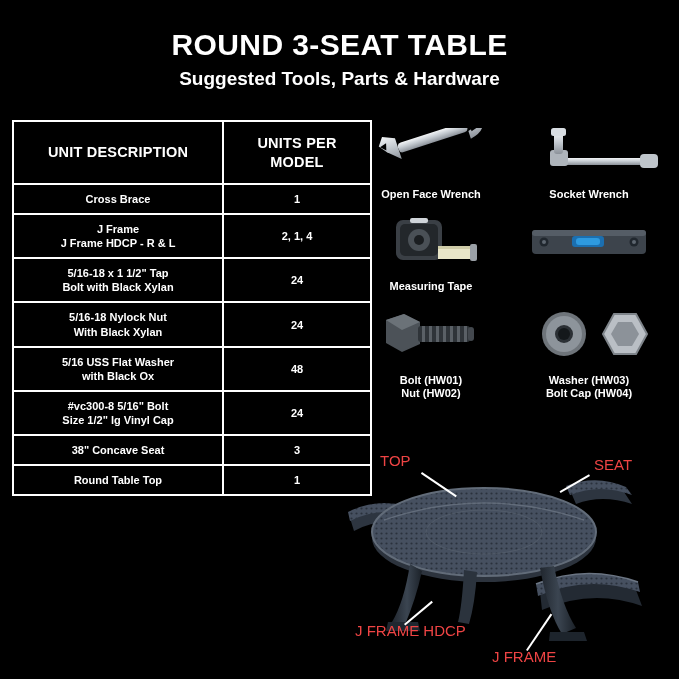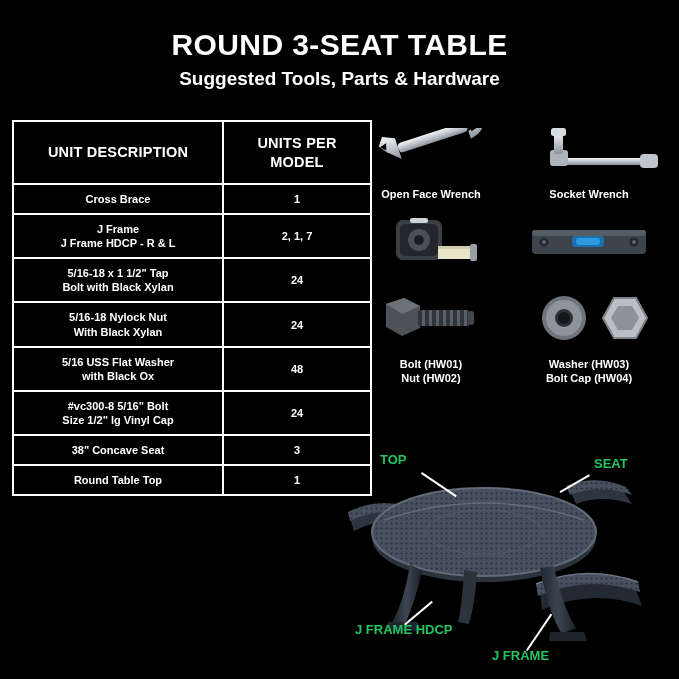--- a/index.html
+++ b/index.html
@@ -104,23 +104,23 @@
   
   .product {
     position: absolute;
     top: 446px;
     left: 344px;
     width: 330px;
     height: 224px;
   }
   .callout {
     position: absolute;
-    font-size: 13px;
-    font-weight: bold;
-    color: #22c55e;
+    font-size: 15px;
+    font-weight: normal;
+    color: #ef4444;
     white-space: nowrap;
   }
   .c-top  { left: 36px;  top: 6px; }
   .c-seat { left: 250px; top: 10px; }
   .c-jframe-hcdp { left: 11px; top: 176px; }
   .c-jframe { left: 148px; top: 202px; }
 
   .leader {
     position: absolute;
     background: #ffffff;
@@ -147,21 +147,21 @@
         <th class="col-units">UNITS PER MODEL</th>
       </tr>
     </thead>
     <tbody>
       <tr>
         <td>Cross Brace</td>
         <td>1</td>
       </tr>
       <tr>
         <td>J Frame<br>J Frame HDCP - R &amp; L</td>
-        <td>2, 1, 7</td>
+        <td>2, 1, 4</td>
       </tr>
       <tr>
         <td>5/16-18 x 1 1/2" Tap<br>Bolt with Black Xylan</td>
         <td>24</td>
       </tr>
       <tr>
         <td>5/16-18 Nylock Nut<br>With Black Xylan</td>
         <td>24</td>
       </tr>
       <tr>
@@ -234,20 +234,21 @@
               <rect x="48" y="8" width="38" height="32" rx="5" fill="#23272b"></rect>
               <circle cx="67" cy="24" r="11" fill="#4a5056"></circle>
               <circle cx="67" cy="24" r="5" fill="#1b1e21"></circle>
               <rect x="86" y="30" width="34" height="13" fill="#e9e6c8"></rect>
               <rect x="86" y="30" width="34" height="3" fill="#cfcca8"></rect>
               <rect x="118" y="28" width="7" height="17" rx="2" fill="#9aa0a6"></rect>
               <rect x="58" y="2" width="18" height="5" rx="2" fill="#cfd4d9"></rect>
             </g>
           </svg>
         </div>
+        <div class="tool-label">Measuring Tape</div>
       </div>
       <div class="tool-cell">
         <div class="tool-art">
           <svg width="158" height="62" viewBox="0 0 158 62">
             <g>
               <rect x="22" y="14" width="114" height="24" rx="4" fill="#3d444c"></rect>
               <rect x="22" y="14" width="114" height="6" rx="3" fill="#555d66"></rect>
               <rect x="62" y="20" width="32" height="11" rx="3" fill="#1b6fb0"></rect>
               <rect x="66" y="22" width="24" height="7" rx="3" fill="#2e9adf"></rect>
               <circle cx="34" cy="26" r="4.5" fill="#20272e"></circle>

